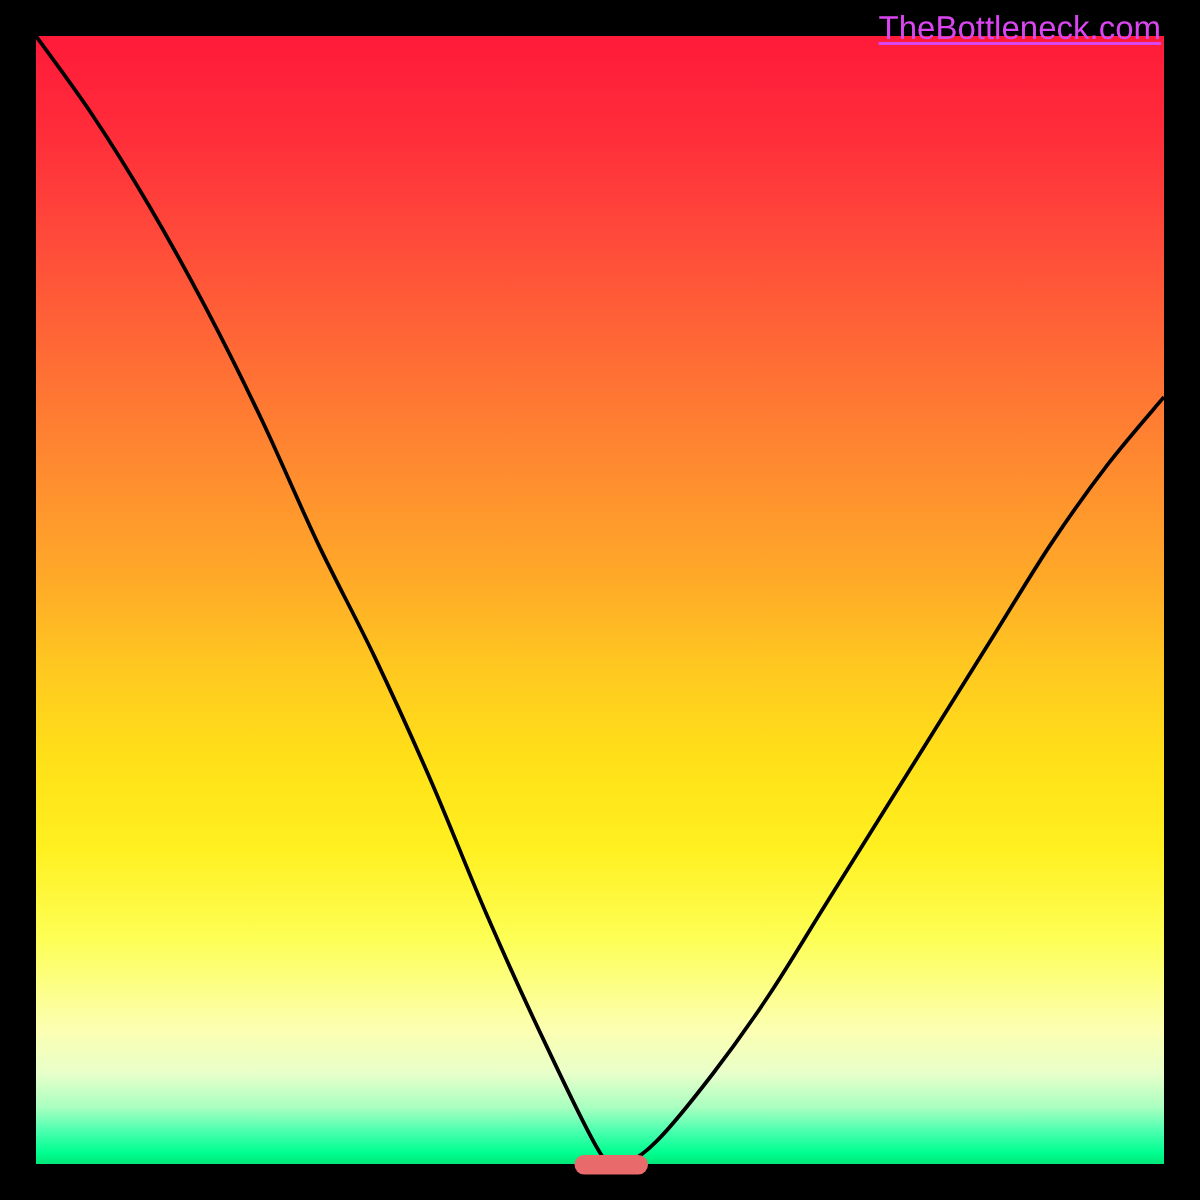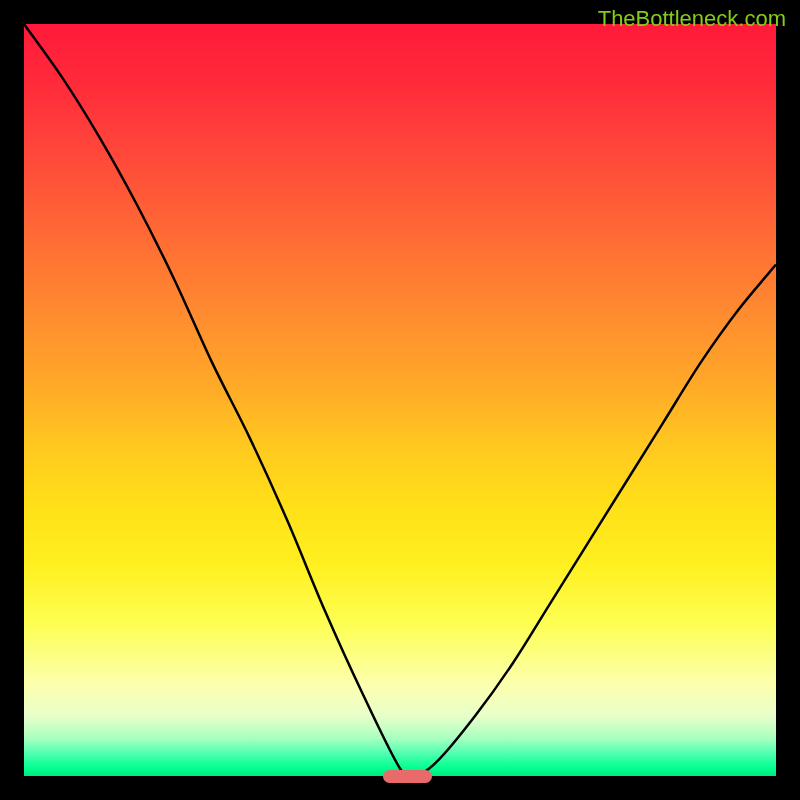--- a/index.html
+++ b/index.html
@@ -7,25 +7,26 @@
     width: 800px;
     height: 800px;
     background: #000;
     position: relative;
     overflow: hidden;
     font-family: Arial, sans-serif;
   }
   .watermark {
     position: absolute;
     top: 6px;
-    right: 14px;
-    color: #84cc16;
+    right: 26px;
+    color: #d946ef;
     font-size: 22px;
     font-weight: 500;
     z-index: 10;
+    text-decoration: underline;
   }
   .plot-area {
     position: absolute;
     left: 24px;
     top: 24px;
     width: 752px;
     height: 752px;
     background: linear-gradient(to bottom,
       #ff1a3a 0%,
       #ff2b3a 8%,

